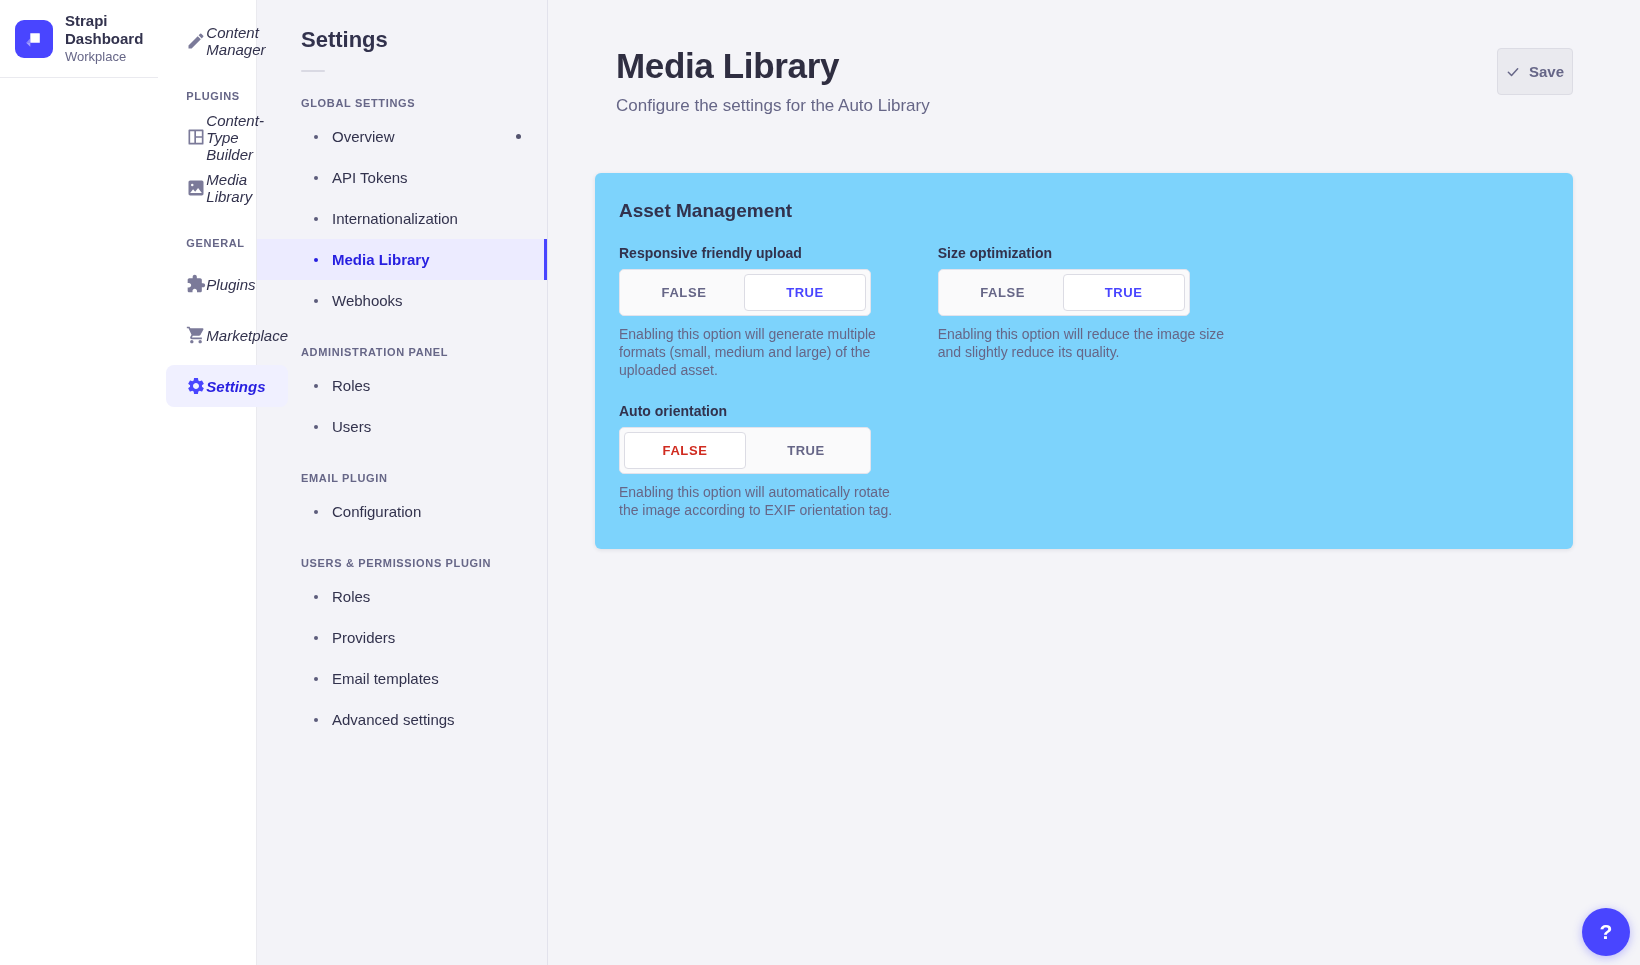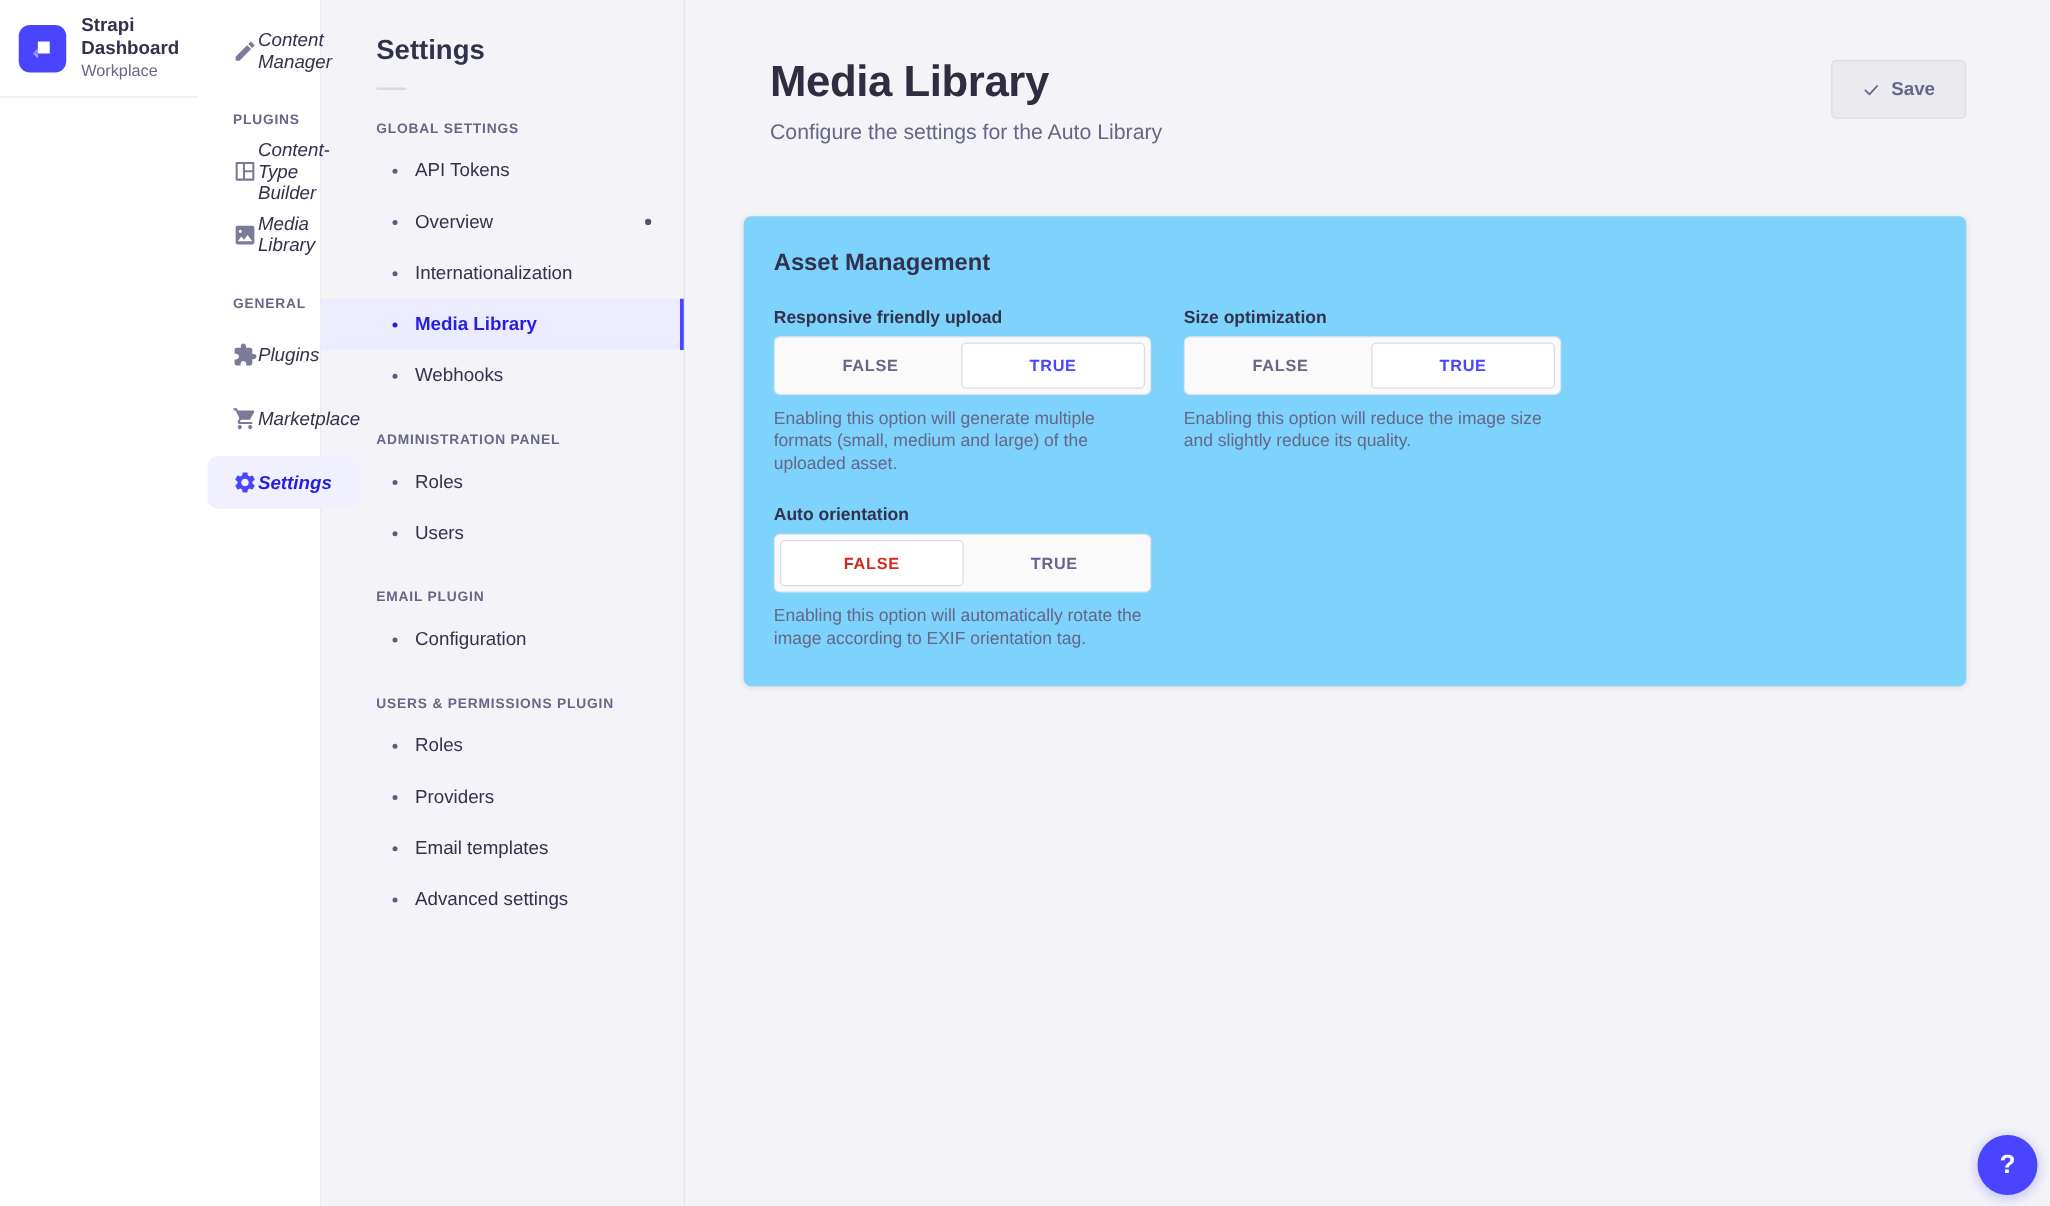--- a/index.html
+++ b/index.html
@@ -39,28 +39,28 @@
   .subnav-item.selected .bullet { background:#271fe0; }
   .subnav-item.selected::after { content:""; position:absolute; right:0; top:0; bottom:0; width:3px; background:#4945ff; }
   .notify-dot { position:absolute; right:26px; top:18px; width:5px; height:5px; border-radius:50%; background:#53536e; }
 
   
   .content { flex:1; padding:0 67px 0 47px; position:relative; background:#f4f4f8; }
   .content-header { display:flex; justify-content:space-between; align-items:flex-start; padding-top:46px; }
   .title-block { margin-left:21px; }
   .page-title { font-size:35px; font-weight:bold; color:#2f2e41; letter-spacing:-.01em; }
   .page-subtitle { font-size:17px; color:#666687; margin-top:10px; }
-  .save-btn { display:flex; align-items:center; gap:9px; height:47px; padding:0 24px; margin-top:2px; background:#eaeaef; border:1px solid #dcdce4; border-radius:4px; color:#666687; font-size:15px; font-weight:bold; cursor:pointer; }
+  .save-btn { display:flex; align-items:center; gap:9px; height:47px; padding:0 8px; margin-top:2px; background:#eaeaef; border:1px solid #dcdce4; border-radius:4px; color:#666687; font-size:15px; font-weight:bold; cursor:pointer; }
   .save-btn svg { width:14px; height:14px; stroke:#666687; fill:none; stroke-width:2.5; }
 
   .card { margin-top:57px; background:#7dd3fc; border-radius:6px; box-shadow:0 1px 4px rgba(33,33,52,.1); padding:27px 24px 30px; }
   .card-title { font-size:19px; font-weight:bold; color:#32324d; }
   .fields-grid { display:grid; grid-template-columns:1fr 1fr 1fr; column-gap:26px; row-gap:24px; margin-top:23px; }
   .field-label { font-size:14px; font-weight:bold; color:#32324d; margin-bottom:8px; }
-  .toggle { width:302px; height:47px; background:#fafafb; border:1px solid #e3e3ec; border-radius:5px; display:flex; padding:4px; cursor:pointer; }
+  .toggle { width:252px; height:47px; background:#fafafb; border:1px solid #e3e3ec; border-radius:5px; display:flex; padding:4px; cursor:pointer; }
   .seg { flex:1; display:flex; align-items:center; justify-content:center; font-size:13px; font-weight:bold; letter-spacing:.045em; color:#666687; border-radius:4px; }
   .toggle.on  .seg-true  { background:#fff; border:1px solid #dcdce4; color:#4945ff; }
   .toggle.off .seg-false { background:#fff; border:1px solid #dcdce4; color:#d02b20; }
   .field-desc { margin-top:9px; font-size:14px; line-height:18px; color:#666687; max-width:460px; }
 
   .help-btn { position:fixed; right:10px; bottom:9px; width:48px; height:48px; border-radius:50%; background:#4945ff; color:#fff; font-size:21px; font-weight:bold; display:flex; align-items:center; justify-content:center; box-shadow:0 2px 10px rgba(73,69,255,.35); cursor:pointer; }
 </style>
 </head>
 <body>
 
@@ -136,26 +136,26 @@
   </aside>
 
   <aside class="subnav">
     <div class="subnav-title">Settings</div>
     <div class="subnav-divider"></div>
 
     <div class="subnav-section">
       <div class="subnav-header">GLOBAL SETTINGS</div>
       <div class="subnav-item">
         <span class="bullet"></span>
-        <span>API Tokens</span>
-      </div>
-      <div class="subnav-item">
-        <span class="bullet"></span>
         <span>Overview</span>
         <span class="notify-dot"></span>
+      </div>
+      <div class="subnav-item">
+        <span class="bullet"></span>
+        <span>API Tokens</span>
       </div>
       <div class="subnav-item">
         <span class="bullet"></span>
         <span>Internationalization</span>
       </div>
       <div class="subnav-item selected">
         <span class="bullet"></span>
         <span>Media Library</span>
       </div>
       <div class="subnav-item">

